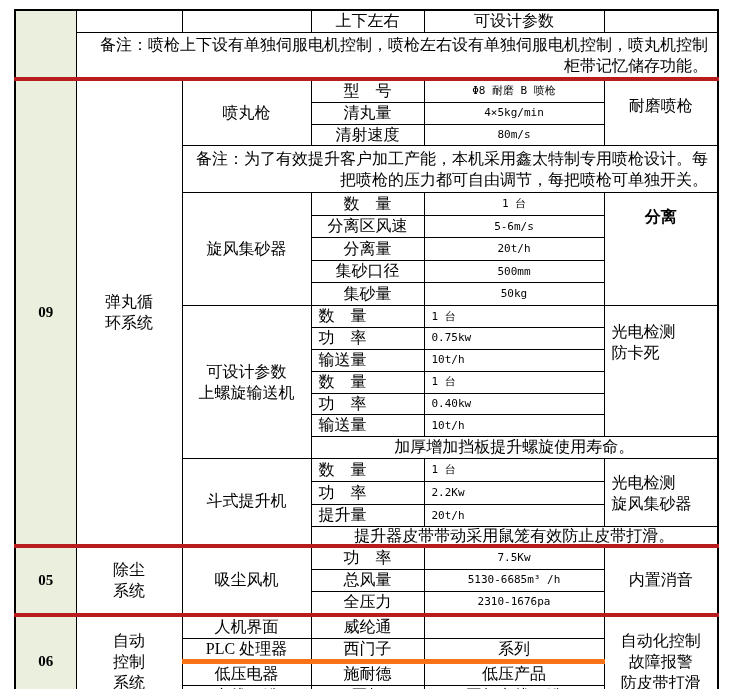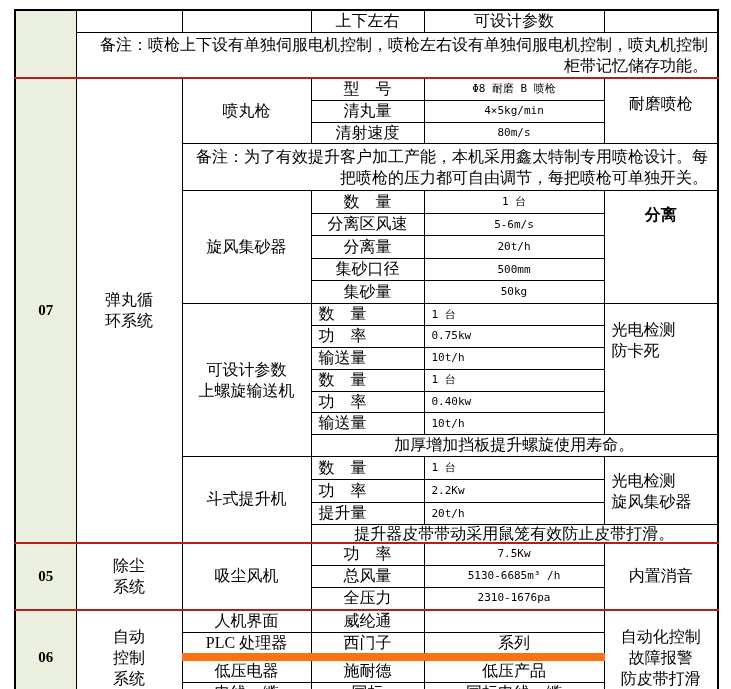--- a/index.html
+++ b/index.html
@@ -8,22 +8,22 @@
   td{border:1px solid #000;font-size:16px;text-align:center;vertical-align:middle;
      padding:0 3px;line-height:1.3;overflow:hidden;word-break:break-all;}
   .green{background:#EBEFDE;}
   .num{font-weight:bold;font-size:15px;}
   .val{font-family:"DejaVu Sans Mono",monospace;font-size:11px;letter-spacing:0;}
   .left{text-align:left;padding-left:7px;}
   .vtop{vertical-align:top;}
   .pt14{padding-top:14px;font-weight:bold;}
   .pt4{padding-top:15px;}
   .remark{text-align:right;padding:1px 9px;line-height:21px;}
-  .sec-top{border-top:2px solid #b91c1c;}
-  .thick-top{border-top:8px solid #f97316;}
+  .sec-top{border-top:4px solid #b91c1c;}
+  .thick-top{border-top:5px solid #f97316;}
   .line{line-height:21px;}
 </style>
 </head>
 <body>
 
 <table>
   <colgroup>
     <col style="width:61px">
       <col style="width:106px">
       <col style="width:129px">
@@ -39,21 +39,21 @@
     <td></td>
     <td>上下左右</td>
     <td>可设计参数</td>
     <td></td>
   </tr>
   <tr style="height:44px">
     <td colspan="5" class="remark">备注：喷枪上下设有单独伺服电机控制，喷枪左右设有单独伺服电机控制，喷丸机控制柜带记忆储存功能。</td>
   </tr>
 
   <tr style="height:22px">
-    <td class="green num sec-top" rowspan="20">07</td>
+    <td class="green num sec-top" rowspan="20">09</td>
     <td class="sec-top" rowspan="20">
       <div class="line">弹丸循</div>
       <div class="line">环系统</div>
     </td>
     <td class="sec-top" rowspan="3">喷丸枪</td>
     <td class="sec-top">型　号</td>
     <td class="sec-top val">Φ8 耐磨 B 喷枪</td>
     <td class="sec-top vtop pt4" rowspan="3">耐磨喷枪</td>
   </tr>
   <tr style="height:22px">

